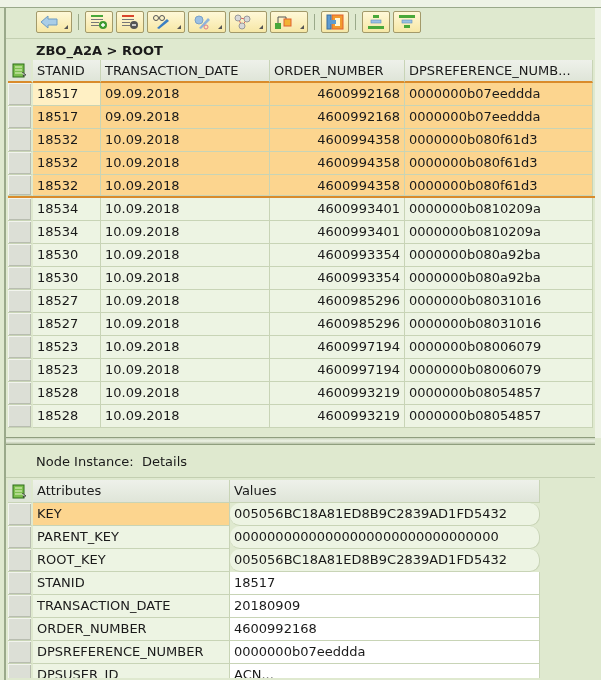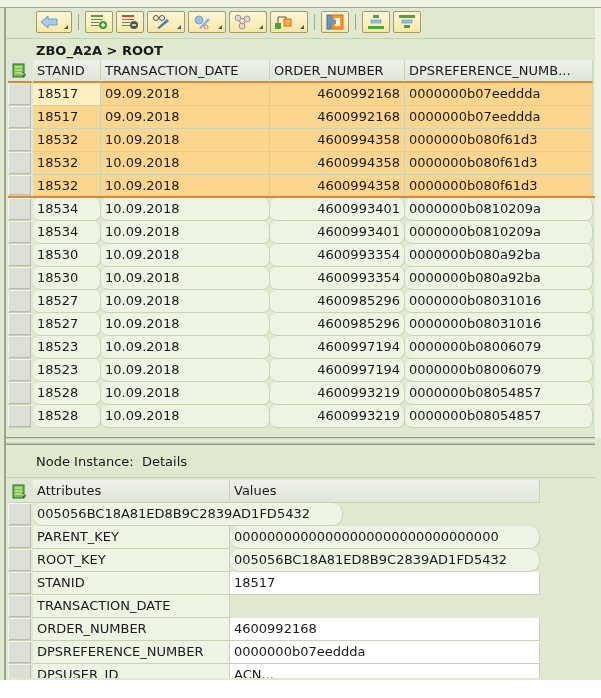--- a/index.html
+++ b/index.html
@@ -35,21 +35,21 @@
   .breadcrumb { position:absolute; left:36px; top:43px; font-size:13px; color:#1a1a1a;font-weight:bold; }
   .hline1 { position:absolute; left:6px; top:38px; width:589px; height:1px; background:#c3cfb1; }
   .grow { display:flex; height:23px; box-sizing:border-box; }
   .gcell { box-sizing:border-box; padding:0 4px; line-height:22px; white-space:nowrap; overflow:hidden; border-right:1px solid #c8d4b6; border-bottom:1px solid #c8d4b6; }
   .sel { width:25px; padding:0; border-right:2px solid #dfe9cf; background:#dcdfd6; box-shadow: inset 1px 1px 0 #f2f4ee, inset -1px -1px 0 #b8bdb0; }
   .hdr .gcell { background:linear-gradient(#eef1ea,#dfe5d8); color:#1a1a1a; border-bottom:2px solid #d98b2b; }
   .hdr .sel { background:#dfe5d8; box-shadow:none; display:flex; align-items:center; justify-content:center; }
   .c1 { width:68px; } .c2 { width:169px; } .c3 { width:135px; text-align:right; } .c4 { width:188px; }
   .row-hl .gcell:not(.sel) { background:#fcd58f; }
   .row-hl.first .c1 { background:#fff0c4; }
-  .row-n .gcell:not(.sel) { background:#edf4e3;border-radius:7px; }
+  .row-n .gcell:not(.sel) { background:#edf4e3; }
   .grid-clip { position:absolute; left:8px; top:60px; width:587px; height:377px; overflow:hidden; }
 
   .splitter { position:absolute; left:6px; top:437px; width:589px; height:6px; background:linear-gradient(#c9d4bb,#eef3e6,#b7c2a6); border-top:1px solid #8f9e7e; border-bottom:1px solid #8f9e7e; }
 
   .details-title { position:absolute; left:36px; top:454px; font-size:13px; }
   .hline2 { position:absolute; left:6px; top:477px; width:589px; height:1px; background:#c3cfb1; }
 
   
   .dgrid-clip { position:absolute; left:8px; top:480px; width:540px; height:198px; overflow:hidden; }
   .dcA { width:197px; } .dcV { width:310px; }
@@ -293,40 +293,42 @@
           <path d="M3 4 H10 M3 7 H10 M3 10 H10" stroke="#e6f5c8"></path>
           <path d="M10 9 L14 12 L11 12 L12 14" fill="#fff" stroke="#333" stroke-width=".8"></path>
         </svg>
     </div>
     <div class="gcell dcA">Attributes</div>
     <div class="gcell dcV">Values</div>
   </div>
 
   <div class="grow drow sel-row">
     <div class="gcell sel"></div>
+    <div class="gcell dcA">KEY</div>
     <div class="gcell dcV green">005056BC18A81ED8B9C2839AD1FD5432</div>
   </div>
   <div class="grow drow">
     <div class="gcell sel"></div>
     <div class="gcell dcA">PARENT_KEY</div>
     <div class="gcell dcV green">00000000000000000000000000000000</div>
   </div>
   <div class="grow drow">
     <div class="gcell sel"></div>
     <div class="gcell dcA">ROOT_KEY</div>
     <div class="gcell dcV green">005056BC18A81ED8B9C2839AD1FD5432</div>
   </div>
   <div class="grow drow">
     <div class="gcell sel"></div>
     <div class="gcell dcA">STANID</div>
     <div class="gcell dcV white">18517</div>
   </div>
   <div class="grow drow">
     <div class="gcell sel"></div>
     <div class="gcell dcA">TRANSACTION_DATE</div>
+    <div class="gcell dcV white">20180909</div>
   </div>
   <div class="grow drow">
     <div class="gcell sel"></div>
     <div class="gcell dcA">ORDER_NUMBER</div>
     <div class="gcell dcV white">4600992168</div>
   </div>
   <div class="grow drow">
     <div class="gcell sel"></div>
     <div class="gcell dcA" style="overflow:visible">DPSREFERENCE_NUMBER</div>
     <div class="gcell dcV white">0000000b07eeddda</div>

